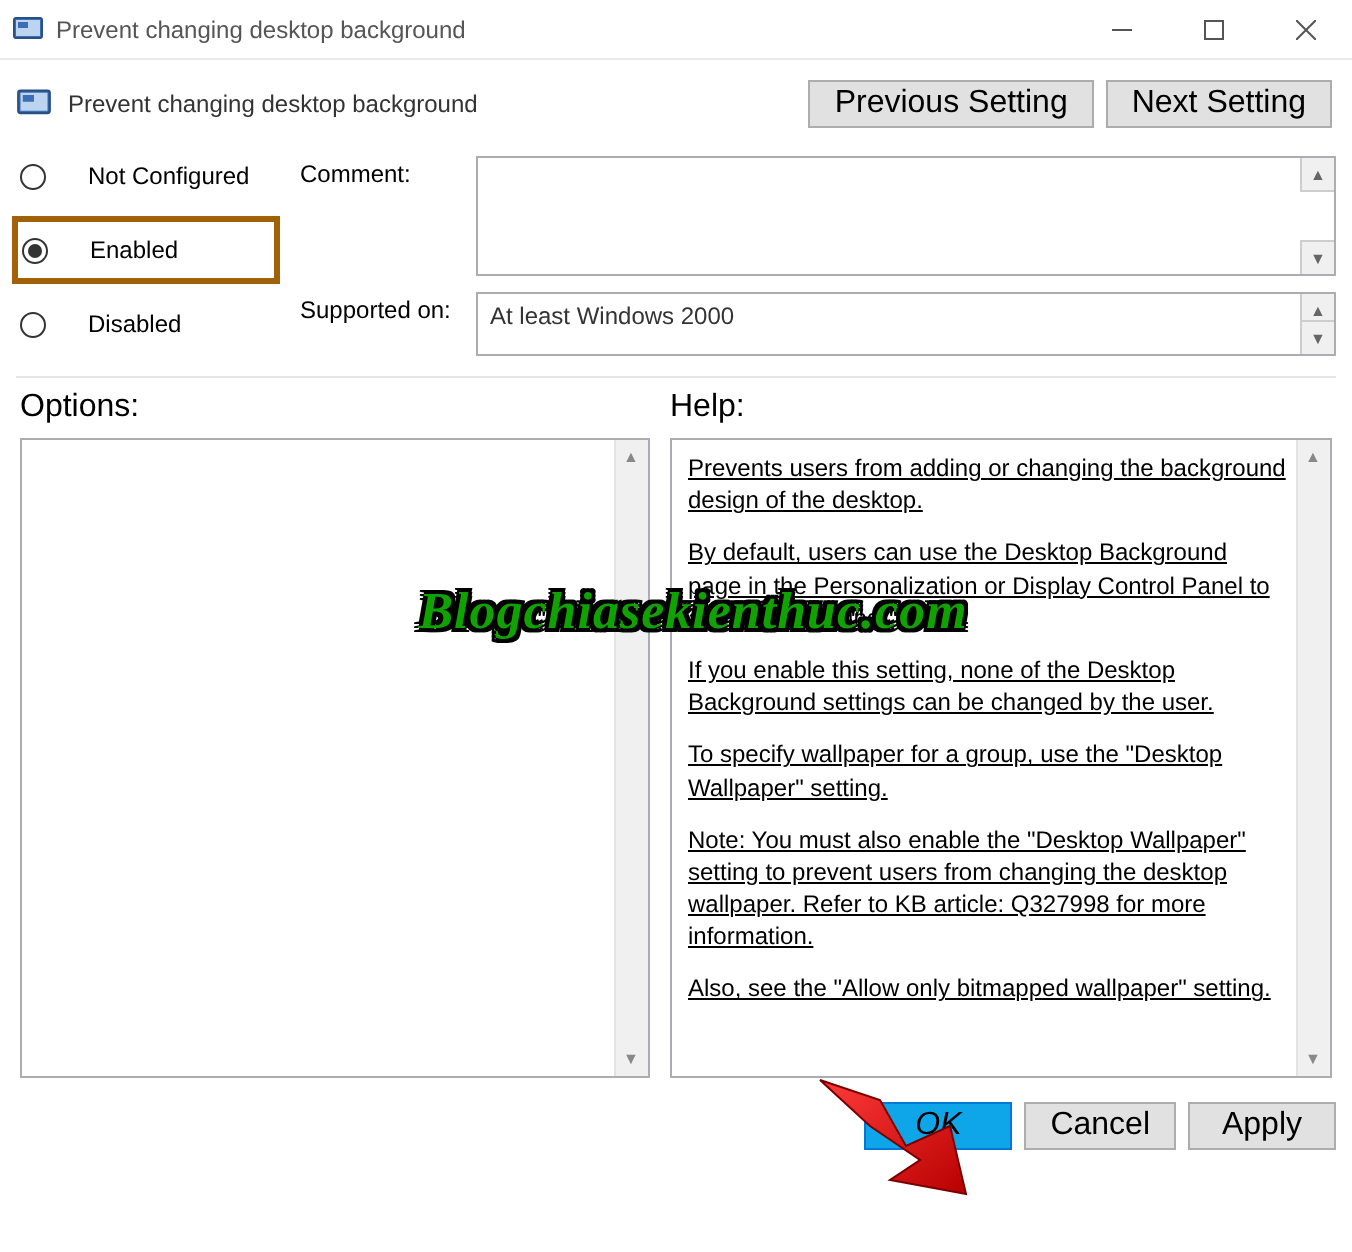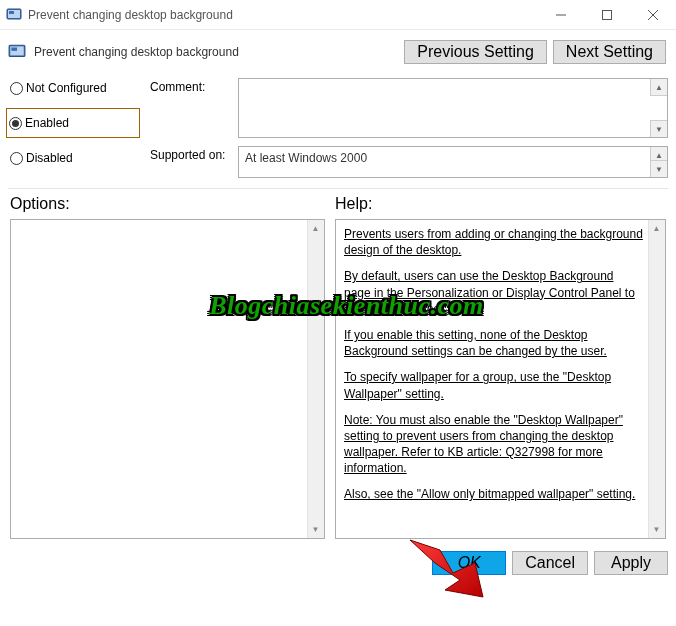--- a/index.html
+++ b/index.html
@@ -64,28 +64,28 @@
   .btn.wide { min-width: 106px; }
   .btn.highlight { border-color: #0078d7; background: #0ea5e9; font-style: italic; }
 
   
   .config-area {
     display: flex;
     padding: 0 8px 0 10px;
     gap: 10px;
   }
   .radio-col { width: 130px; display: flex; flex-direction: column; gap: 10px; padding-top: 0; }
-  .radio-item { display: flex; align-items: center; gap: 3px; height: 20px; text-align: right; }
+  .radio-item { display: flex; align-items: center; gap: 21px; height: 20px; text-align: right; }
   .radio-outer {
     width: 13px; height: 13px; border: 1px solid #333; border-radius: 50%;
     display: flex; align-items: center; justify-content: center;
     background: #fff;
   }
   .radio-inner { width: 7px; height: 7px; border-radius: 50%; background: #333; }
-  .highlight-box { border: 1px solid #a16207; padding: 2px 6px 2px 2px; margin-left: -4px; }
+  .highlight-box { border: 3px solid #a16207; padding: 2px 6px 2px 2px; margin-left: -4px; }
   .highlight-box .radio-item { margin: 2px 0; }
 
   .fields-col { flex: 1; display: flex; flex-direction: column; gap: 8px; }
   .field-row { display: flex; gap: 8px; }
   .field-label { width: 80px; padding-top: 2px; }
   .textbox {
     flex: 1; border: 1px solid #abadb3; background: #fff; position: relative;
   }
   .textbox .sb-up, .textbox .sb-down {
     position: absolute; right: 0; width: 17px; height: 17px;

